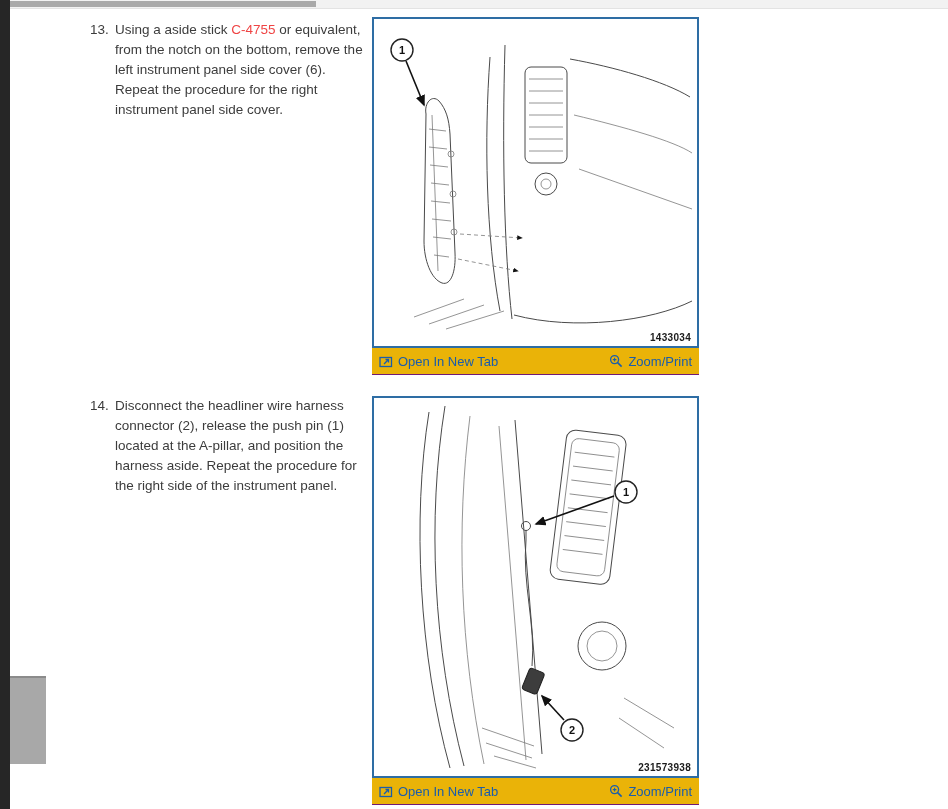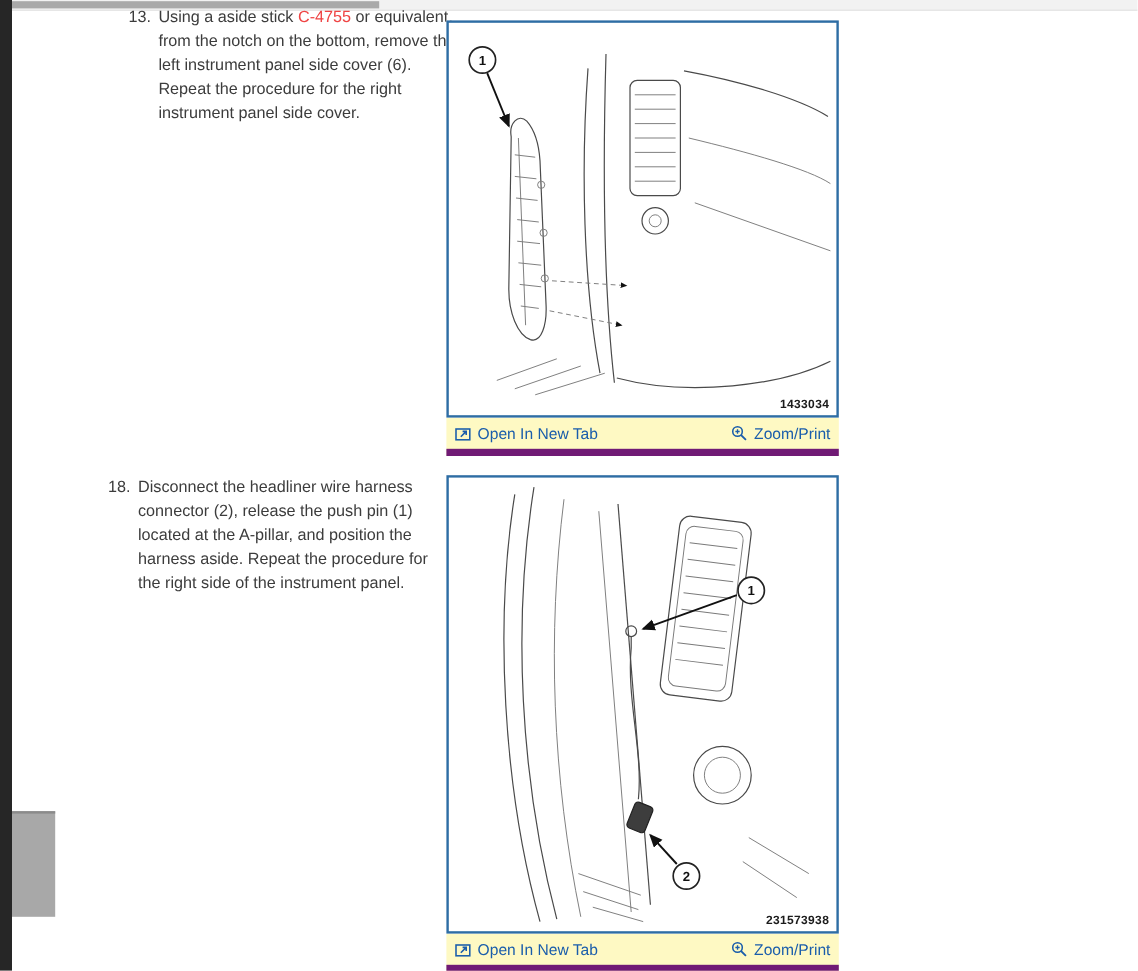--- a/index.html
+++ b/index.html
@@ -12,34 +12,34 @@
   
   .left-bar{position:absolute;left:0;top:0;width:10px;height:809px;background:#262626;}
   .top-scroll{position:absolute;left:10px;top:0;width:938px;height:8px;background:#f2f2f2;border-bottom:1px solid #e3e3e3;}
   .top-scroll-thumb{position:absolute;left:0;top:1px;width:306px;height:6px;background:#a9a9a9;}
   .side-thumb{position:absolute;left:10px;top:676px;width:36px;height:86px;background:#a8a8a8;border-top:2px solid #8b8b8b;}
 
   
   .step{position:absolute;display:flex;font-size:13.5px;line-height:20px;}
   .step-num{width:25px;flex:none;}
   .step-text{flex:1;}
-  #step13{left:90px;top:4px;width:282px;margin-left:17px;}
+  #step13{left:90px;top:20px;width:282px;}
   #step14{left:90px;top:396px;width:284px;}
   a.doc-link{color:#ef4444;text-decoration:none;cursor:pointer;}
 
   
   .figure{position:absolute;width:327px;}
   #figure1{left:372px;top:17px;}
   #figure2{left:372px;top:396px;}
   .figure-frame{border:2px solid #2e6da4;background:#ffffff;position:relative;}
   #figure1 .figure-frame{height:327px;}
   #figure2 .figure-frame{height:378px;}
   .figure-frame svg{display:block;}
   .figure-code{position:absolute;right:6px;bottom:3px;font-size:10px;font-weight:bold;color:#1b1b1b;letter-spacing:.3px;}
-  .figure-links{display:flex;justify-content:space-between;align-items:center;height:26px;padding:0 7px;background:#fef9c3;border-bottom:6px solid #701a75;}
+  .figure-links{display:flex;justify-content:space-between;align-items:center;height:26px;padding:0 7px;background:#eab308;border-bottom:1px solid #701a75;}
   .fig-link{display:flex;align-items:center;gap:5px;color:#1a5dab;font-size:13px;cursor:pointer;}
   .fig-link svg{flex:none;}
 
   .sketch{stroke:#4a4a4a;stroke-width:1;fill:none;}
   .sketch-light{stroke:#7a7a7a;stroke-width:0.8;fill:none;}
   .callout-circle{fill:#ffffff;stroke:#222;stroke-width:1.4;}
   .callout-text{font-family:"Liberation Sans",sans-serif;font-size:11px;font-weight:bold;fill:#111;text-anchor:middle;}
   .arrow-line{stroke:#111;stroke-width:1.6;fill:none;}
 </style>
 </head>
@@ -106,21 +106,21 @@
         <circle cx="5.6" cy="5.6" r="4" fill="none" stroke="#1a5dab" stroke-width="1.3"></circle>
         <path d="M5.6,3.8 L5.6,7.4 M3.8,5.6 L7.4,5.6" stroke="#1a5dab" stroke-width="1.1"></path>
         <path d="M8.6,8.6 L12.6,12.6" stroke="#1a5dab" stroke-width="1.6"></path>
       </svg>
       <span>Zoom/Print</span>
     </span>
   </div>
 </div>
 
 <div class="step" id="step14">
-  <span class="step-num">18.</span>
+  <span class="step-num">14.</span>
   <span class="step-text">Disconnect the headliner wire harness connector (2), release the push pin (1) located at the A-pillar, and position the harness aside. Repeat the procedure for the right side of the instrument panel.</span>
 </div>
 
 <div class="figure" id="figure2">
   <div class="figure-frame">
     <svg width="323" height="374" viewBox="0 0 323 374">
       <defs>
         <marker id="ah2" markerWidth="8" markerHeight="8" refX="6" refY="3" orient="auto">
           <path d="M0,0 L7,3 L0,6 Z" fill="#111"></path>
         </marker>

